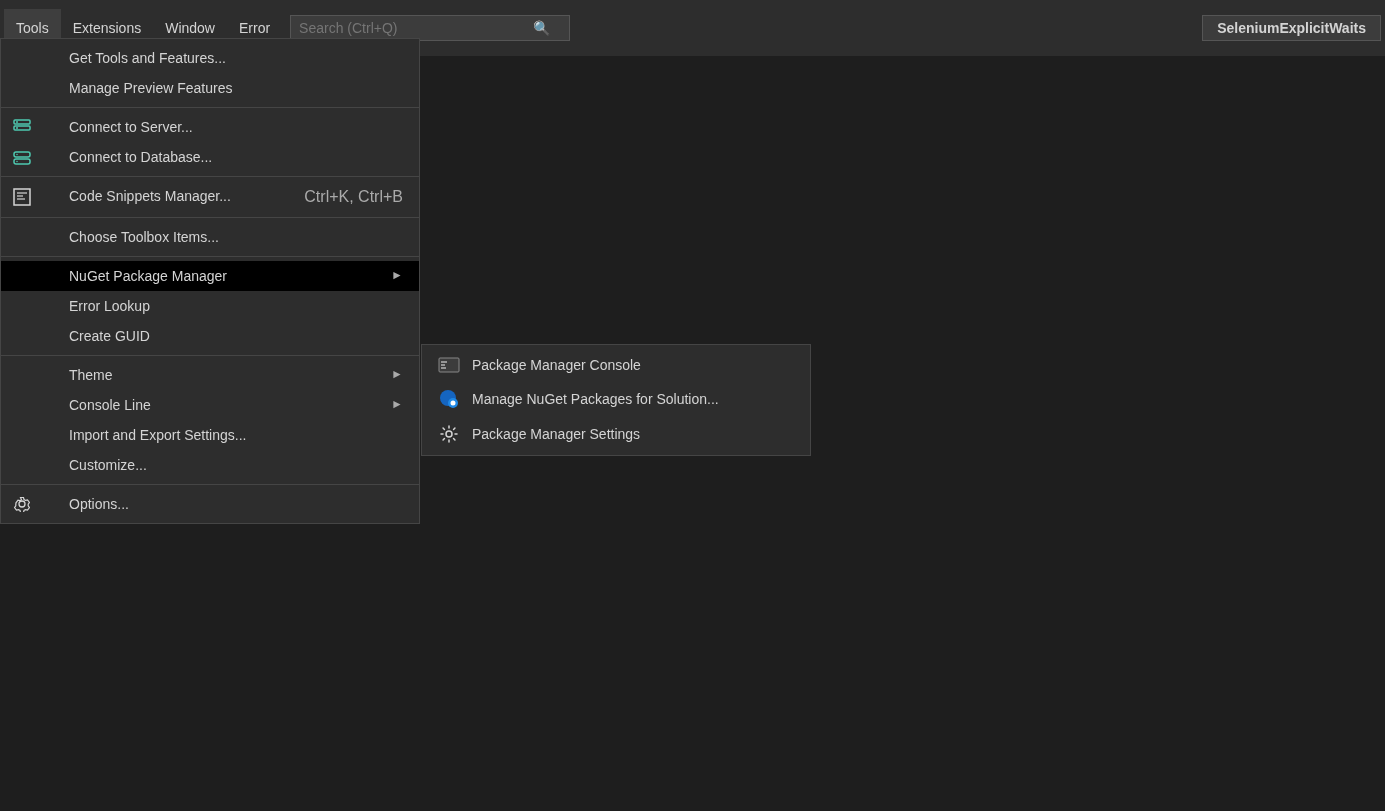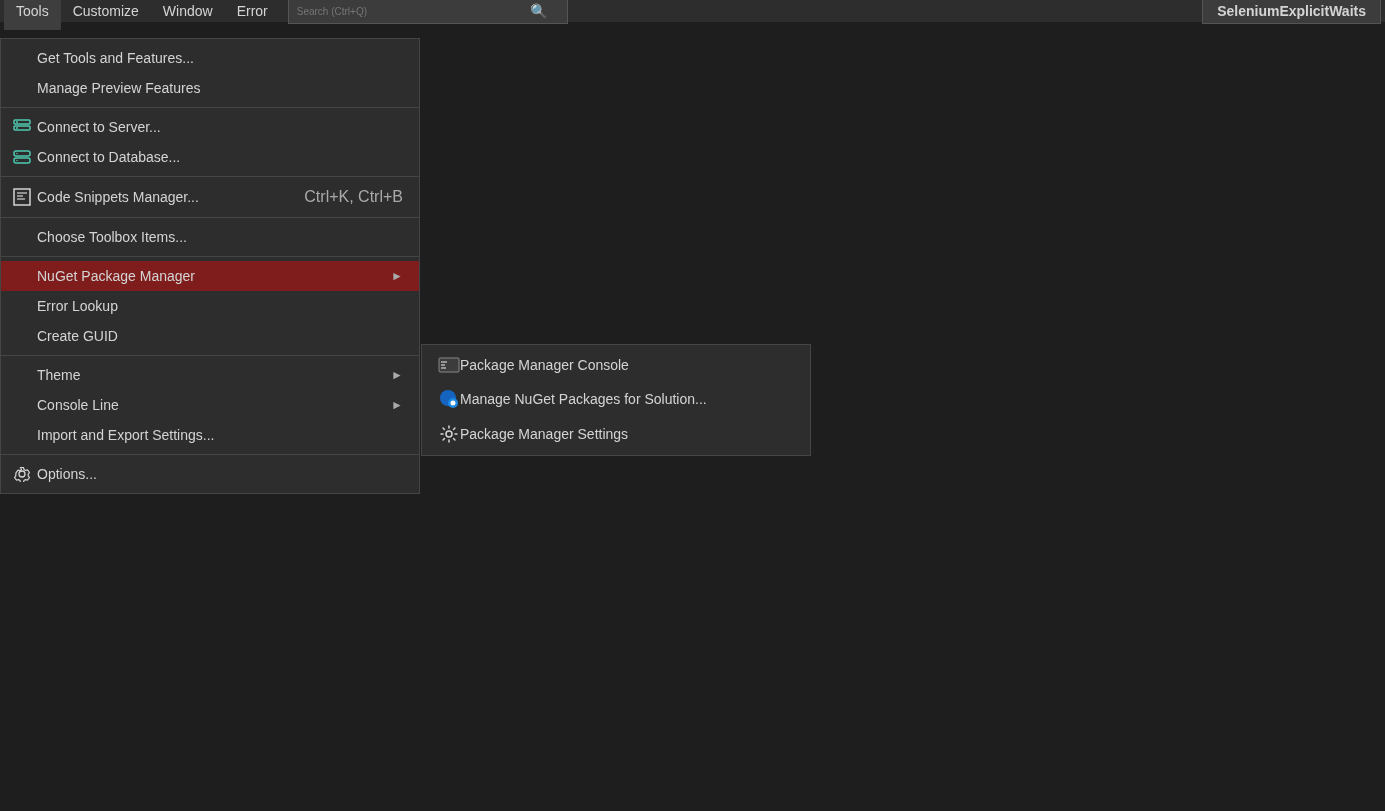--- a/index.html
+++ b/index.html
@@ -12,21 +12,21 @@
       color: #d4d4d4;
       overflow: hidden;
       position: relative;
     }
 
     
     .menu-bar {
       display: flex;
       align-items: center;
       background-color: #2d2d2d;
-      height: 22px;
+      height: 56px;
       padding: 0 4px;
       position: relative;
       z-index: 100;
     }
     .menu-bar-item {
       padding: 6px 12px;
       cursor: pointer;
       color: #d4d4d4;
       font-size: 14px;
       height: 38px;
@@ -47,21 +47,21 @@
       height: 26px;
       padding: 0 8px;
       margin-left: 8px;
       min-width: 280px;
     }
     .search-box input {
       background: transparent;
       border: none;
       outline: none;
       color: #f97316;
-      font-size: 10px;
+      font-size: 14px;
       width: 230px;
     }
     .search-icon-btn {
       color: #d4d4d4;
       font-size: 14px;
       cursor: pointer;
       margin-left: 4px;
     }
     .title-badge {
       margin-left: auto;
@@ -80,22 +80,22 @@
       top: 38px;
       left: 0;
       background-color: #2d2d2d;
       border: 1px solid #454545;
       min-width: 420px;
       z-index: 200;
       padding: 4px 0;
     }
     .menu-item {
       display: flex;
-      align-items: center;
-      padding: 7px 16px 7px 36px;
+      align-items: flex-start;
+      padding: 7px 16px 7px 68px;
       cursor: pointer;
       color: #d4d4d4;
       font-size: 14px;
       position: relative;
       white-space: nowrap;
     }
     .menu-item .icon {
       position: absolute;
       left: 10px;
       width: 22px;
@@ -124,20 +124,21 @@
     }
     .submenu-item {
       display: flex;
       align-items: center;
       padding: 8px 16px 8px 16px;
       cursor: pointer;
       color: #d4d4d4;
       font-size: 14px;
       position: relative;
       white-space: nowrap;
+      gap: 12px;
     }
     .submenu-item .sub-icon {
       width: 22px;
       display: flex;
       align-items: center;
       justify-content: center;
       flex-shrink: 0;
     }
 
     
@@ -153,21 +154,21 @@
     }
   </style>
 </head>
 <body>
 
 <div class="menu-bar">
   <div class="menu-bar-item active">
     <span>Tools</span>
   </div>
   <div class="menu-bar-item">
-    <span>Customize</span>
+    <span>Extensions</span>
   </div>
   <div class="menu-bar-item">
     <span>Window</span>
   </div>
   <div class="menu-bar-item">
     <span>Error</span>
   </div>
   <div class="search-box">
     <input type="text" placeholder="Search (Ctrl+Q)" style="">
     <span class="search-icon-btn">🔍</span>
@@ -229,21 +230,21 @@
   </div>
 
   <div class="menu-divider"></div>
 
   <div class="menu-item">
     <span>Choose Toolbox Items...</span>
   </div>
 
   <div class="menu-divider"></div>
 
-  <div class="menu-item nuget-item" style="background-color:#7f1d1d;gap:37px;">
+  <div class="menu-item nuget-item" style="background-color:#000000;gap:37px;">
     <span>NuGet Package Manager</span>
     <span class="submenu-arrow">►</span>
   </div>
 
   <div class="menu-item">
     <span>Error Lookup</span>
   </div>
 
   <div class="menu-item">
     <span>Create GUID</span>
@@ -259,20 +260,23 @@
 
   <div class="menu-item">
     <span>Console Line</span>
     <span class="submenu-arrow">►</span>
   </div>
 
   <div class="menu-item">
     <span>Import and Export Settings...</span>
   </div>
 
+  <div class="menu-item">
+    <span>Customize...</span>
+  </div>
 
   <div class="menu-divider"></div>
 
   <div class="menu-item">
     <span class="icon">
       <svg width="16" height="16" viewBox="0 0 16 16">
         <path d="M8 5a3 3 0 100 6 3 3 0 000-6z" fill="none" stroke="#d4d4d4" stroke-width="1.3"></path>
         <path d="M6.5 1.5h3l.5 2 1.5.9 2-.5 2 2.6-1.3 1.6v1.8l1.3 1.6-2 2.6-2-.5-1.5.9-.5 2h-3l-.5-2-1.5-.9-2 .5-2-2.6 1.3-1.6V8.4L2 6.8l2-2.6 2 .5 1.5-.9z" fill="none" stroke="#d4d4d4" stroke-width="1.2"></path>
       </svg>
     </span>

